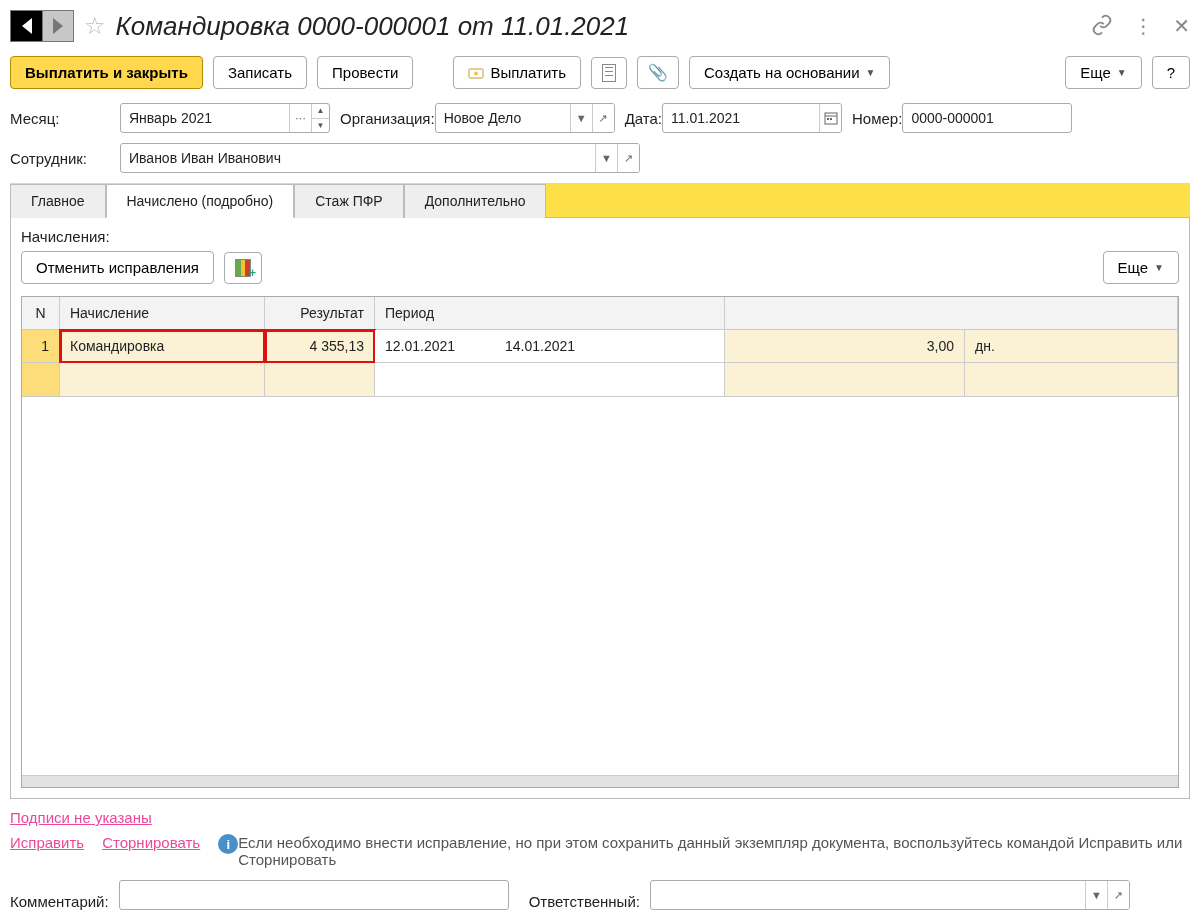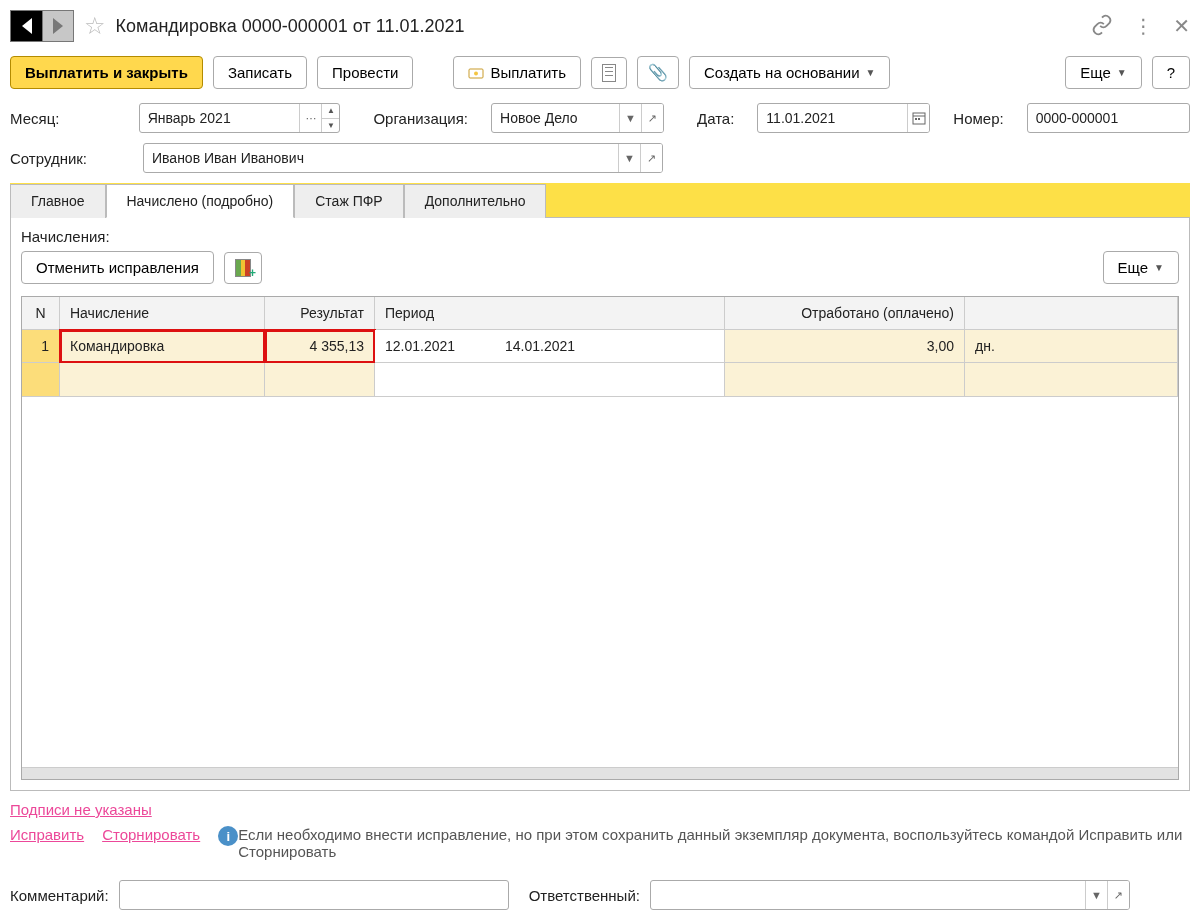--- a/index.html
+++ b/index.html
@@ -7,29 +7,29 @@
   .window { width: 1200px; height: 916px; padding: 6px 10px; display: flex; flex-direction: column; }
   .header { display: flex; align-items: center; gap: 10px; padding: 4px 0 10px 0; }
   .nav { display: flex; }
   .navbtn { width: 32px; height: 32px; border: 1px solid #777; background: #e4e4e4; display: flex; align-items: center; justify-content: center; }
   .navbtn.back { background: #000; color: #fff; border-right: none; }
   .navbtn.fwd { background: #c7c7c7; }
   .navarrow { width: 0; height: 0; }
   .navarrow.l { border-top: 8px solid transparent; border-bottom: 8px solid transparent; border-right: 10px solid #fff; }
   .navarrow.r { border-top: 8px solid transparent; border-bottom: 8px solid transparent; border-left: 10px solid #777; }
   .star { color: #bbb; font-size: 24px; }
-  .title { font-size: 18px; }
+  .title { font-size: 26px; font-style: italic; }
   .spacer { flex: 1; }
   .headicons { display: flex; gap: 20px; color: #888; font-size: 20px; }
   .toolbar { display: flex; align-items: center; gap: 10px; padding: 4px 0 14px 0; }
   .btn { border: 1px solid #aaa; background: #fff; padding: 7px 14px; border-radius: 4px; font-size: 15px; cursor: pointer; display: inline-flex; align-items: center; gap: 6px; white-space: nowrap; }
   .btn.primary { background: #ffd84d; border-color: #b38b00; font-weight: bold; }
   .btn .caret { font-size: 10px; color: #555; }
   .btn.icon { padding: 6px 10px; }
-  .row { display: flex; align-items: center; gap: 23px; margin-bottom: 10px; }
+  .row { display: flex; align-items: center; gap: 0; margin-bottom: 10px; }
   .label { font-size: 15px; }
   .field { border: 1px solid #aaa; background: #fff; display: flex; align-items: center; height: 30px; border-radius: 3px; overflow: hidden; }
   .field .text { padding: 0 8px; flex: 1; white-space: nowrap; }
   .field .fbtn { width: 22px; height: 100%; border-left: 1px solid #ccc; display: flex; align-items: center; justify-content: center; color: #666; font-size: 11px; background: #fff; cursor: pointer; }
   .stepper { display: flex; flex-direction: column; width: 18px; border-left: 1px solid #ccc; height: 100%; }
   .stepper div { flex: 1; display: flex; align-items: center; justify-content: center; font-size: 8px; color: #555; cursor: pointer; }
   .stepper div:first-child { border-bottom: 1px solid #ccc; }
   .tabs { display: flex; border-bottom: 1px solid #bbb; background: #fde047; }
   .tab { padding: 8px 20px; border: 1px solid #bbb; border-bottom: none; background: #eee; cursor: pointer; position: relative; top: 1px; }
   .tab.active { background: #fff; border-bottom: 1px solid #fff; }
@@ -51,21 +51,21 @@
   .hl { outline: 3px solid #d11; outline-offset: -2px; }
   .tbody { position: relative; }
   .per-sub { display: flex; width: 100%; }
   .per-sub div { width: 120px; }
   .tablefill { flex: 1; background: #fff; }
   .hscroll { height: 12px; background: #e2e2e2; border-top: 1px solid #ccc; }
   .footerlinks { padding: 10px 0 4px 0; }
   a.lk { color: #ec4899; text-decoration: underline; font-size: 15px; margin-right: 18px; }
   .info { display: flex; align-items: flex-start; gap: 0; color: #555; font-size: 15px; padding: 4px 0 12px 0; justify-content: space-between; }
   .info .i { width: 20px; height: 20px; background: #4a90c8; color: #fff; border-radius: 50%; display: flex; align-items: center; justify-content: center; font-weight: bold; font-size: 13px; flex-shrink: 0; }
-  .lastrow { display: flex; align-items: center; gap: 10px; margin-top: 8px; }
+  .lastrow { display: flex; align-items: flex-end; gap: 10px; }
   .colicon { width: 16px; height: 18px; background: linear-gradient(to right, #6aa84f 0 33%, #f1c232 33% 66%, #cc4125 66% 100%); border: 1px solid #888; position: relative; }
   .colicon::after { content: "+"; position: absolute; right: -6px; bottom: -4px; color: #2a7; font-weight: bold; font-size: 12px; }
   .docicon { width: 14px; height: 18px; border: 1px solid #888; position: relative; }
   .docicon::before { content: ""; position: absolute; inset: 2px; background: repeating-linear-gradient(to bottom, #888 0 1px, transparent 1px 4px); }
   .clipicon::before { content: "📎"; font-size: 16px; color: #888; }
   svg { display: block; }
   .w-month { width: 210px; }
   .w-org { width: 180px; }
   .w-date { width: 180px; }
   .w-number { width: 170px; }
@@ -154,21 +154,21 @@
       <span class="text">11.01.2021</span>
       <span class="fbtn">
         <svg width="14" height="14" viewBox="0 0 14 14">
             <rect x="1" y="2" width="12" height="11" fill="none" stroke="#666"></rect>
             <line x1="1" y1="5" x2="13" y2="5" stroke="#666"></line>
             <rect x="3" y="7" width="2" height="2" fill="#666"></rect>
             <rect x="6" y="7" width="2" height="2" fill="#666"></rect>
           </svg>
       </span>
     </div>
-    <span class="label" style="">Номер:</span>
+    <span class="label" style="margin-left:10px">Номер:</span>
     <div class="field w-number">
       <span class="text">0000-000001</span>
     </div>
   </div>
 
   <div class="row">
     <span class="label" style="width:110px">Сотрудник:</span>
     <div class="field w-emp">
       <span class="text">Иванов Иван Иванович</span>
       <span class="fbtn">▼</span>
@@ -196,21 +196,20 @@
         <span class="caret">▼</span>
       </button>
     </div>
 
     <div class="tablewrap">
       <div class="thead">
         <div class="th col-n">N</div>
         <div class="th col-name">Начисление</div>
         <div class="th col-res">Результат</div>
         <div class="th col-per">Период</div>
-        <div class="th col-otr">Отработано (оплачено)</div>
         <div class="th col-unit"></div>
       </div>
       <div class="tbody">
         <div class="trow first">
           <div class="td col-n">1</div>
           <div class="td col-name hl">Командировка</div>
           <div class="td col-res hl">4 355,13</div>
           <div class="td col-per" style="background:#fff;">
             <div class="per-sub">
                 <div>12.01.2021</div>

